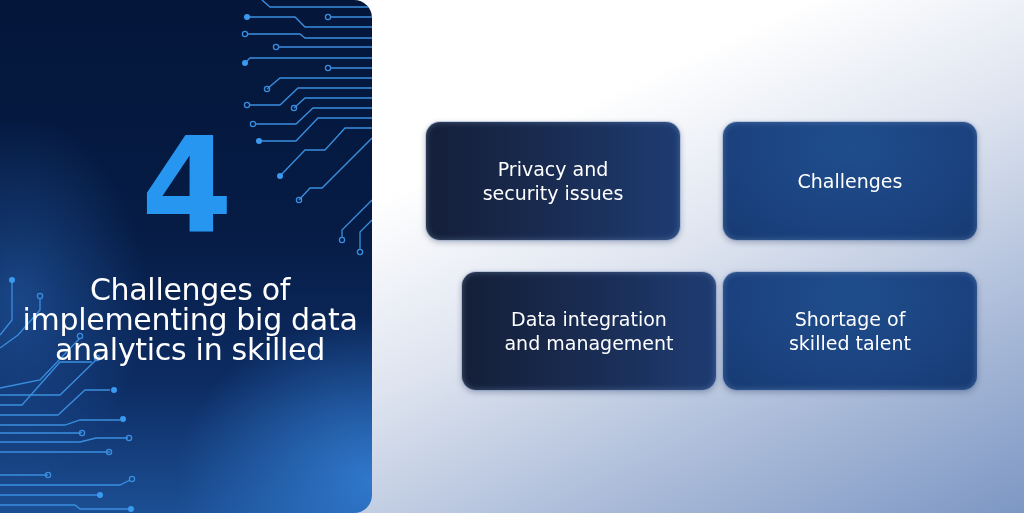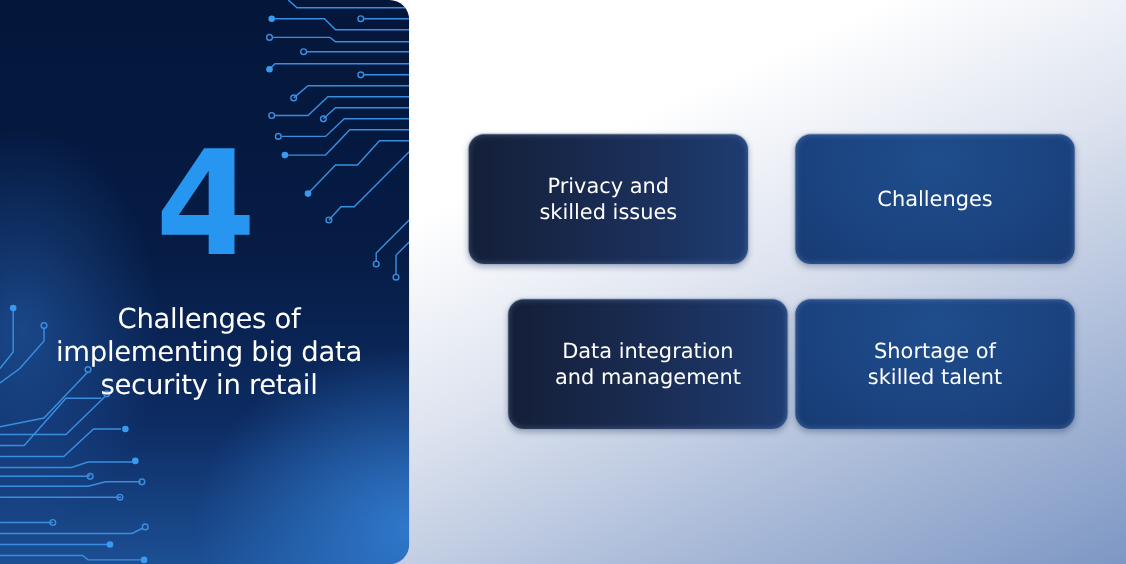--- a/index.html
+++ b/index.html
@@ -33,21 +33,21 @@
     color: #2796f0;
     letter-spacing: -2px;
   }
   .panel-title {
     position: absolute;
     left: 0; width: 380px;
     top: 275px;
     text-align: center;
     color: #ffffff;
     font-family: "DejaVu Sans", sans-serif;
-    font-size: 25px;
+    font-size: 30px;
     line-height: 30px;
     font-weight: normal;
     letter-spacing: -0.3px;
   }
   .card {
     position: absolute;
     width: 254px; height: 118px;
     border-radius: 14px;
     display: flex; align-items: center; justify-content: center;
     text-align: center;
@@ -129,27 +129,27 @@
         <circle cx="100" cy="495" r="3" fill="#3a9af0" stroke="none"></circle>
       <polyline points="0,505 75,505 80,509 130,509"></polyline>
         <circle cx="131" cy="509" r="3" fill="#3a9af0" stroke="none"></circle>
     </g>
   </svg>
 
   <div class="big-number">4</div>
   <div class="panel-title">
     <div>Challenges of</div>
     <div>implementing big data</div>
-    <div>security in retail</div>
+    <div>analytics in skilled</div>
   </div>
 </div>
 
 <div class="card dark" style="left:426px; top:122px;">
   <span>Privacy and
-skilled issues</span>
+security issues</span>
 </div>
 <div class="card blue" style="left:723px; top:122px;">
   <span>Challenges</span>
 </div>
 <div class="card dark" style="left:426px; top:272px;margin-left:36px;">
   <span>Data integration
 and management</span>
 </div>
 <div class="card blue" style="left:723px; top:272px;">
   <span>Shortage of

